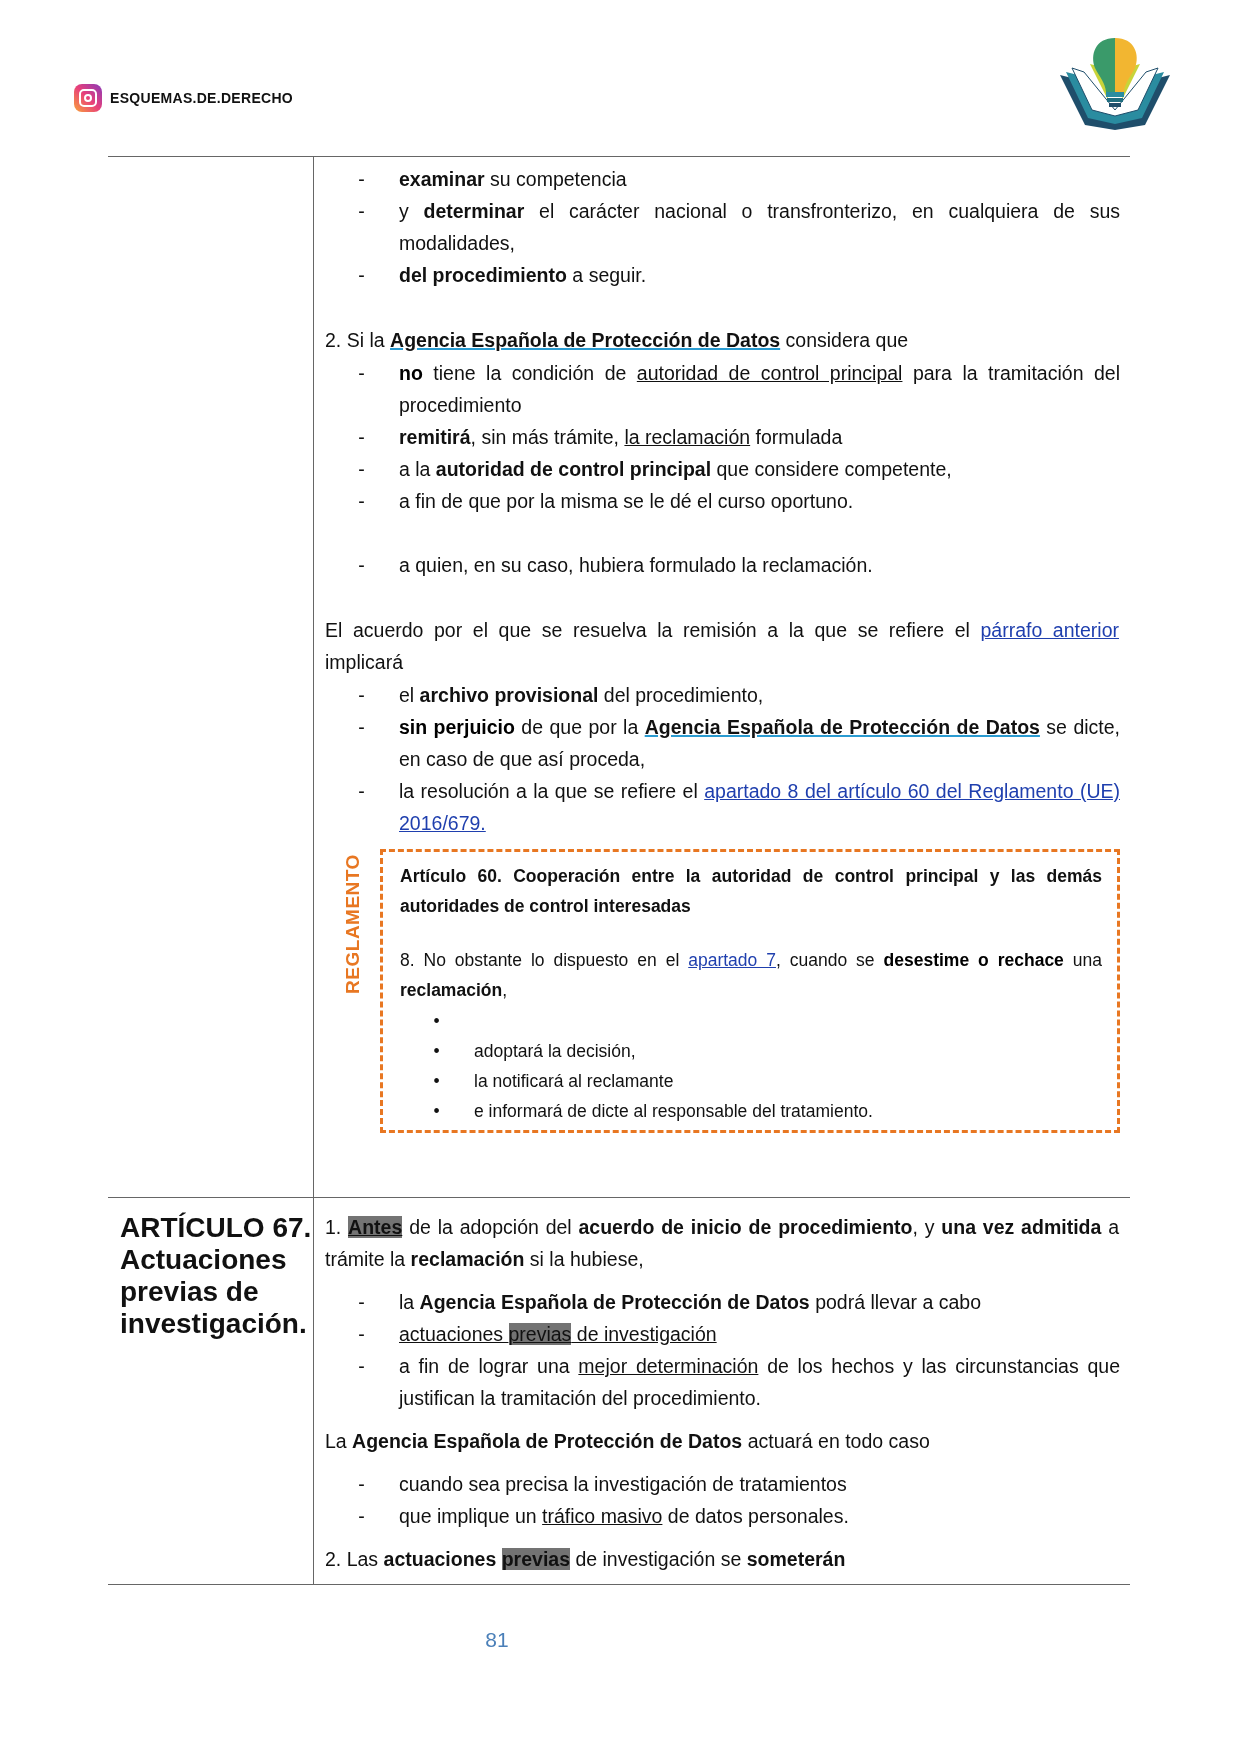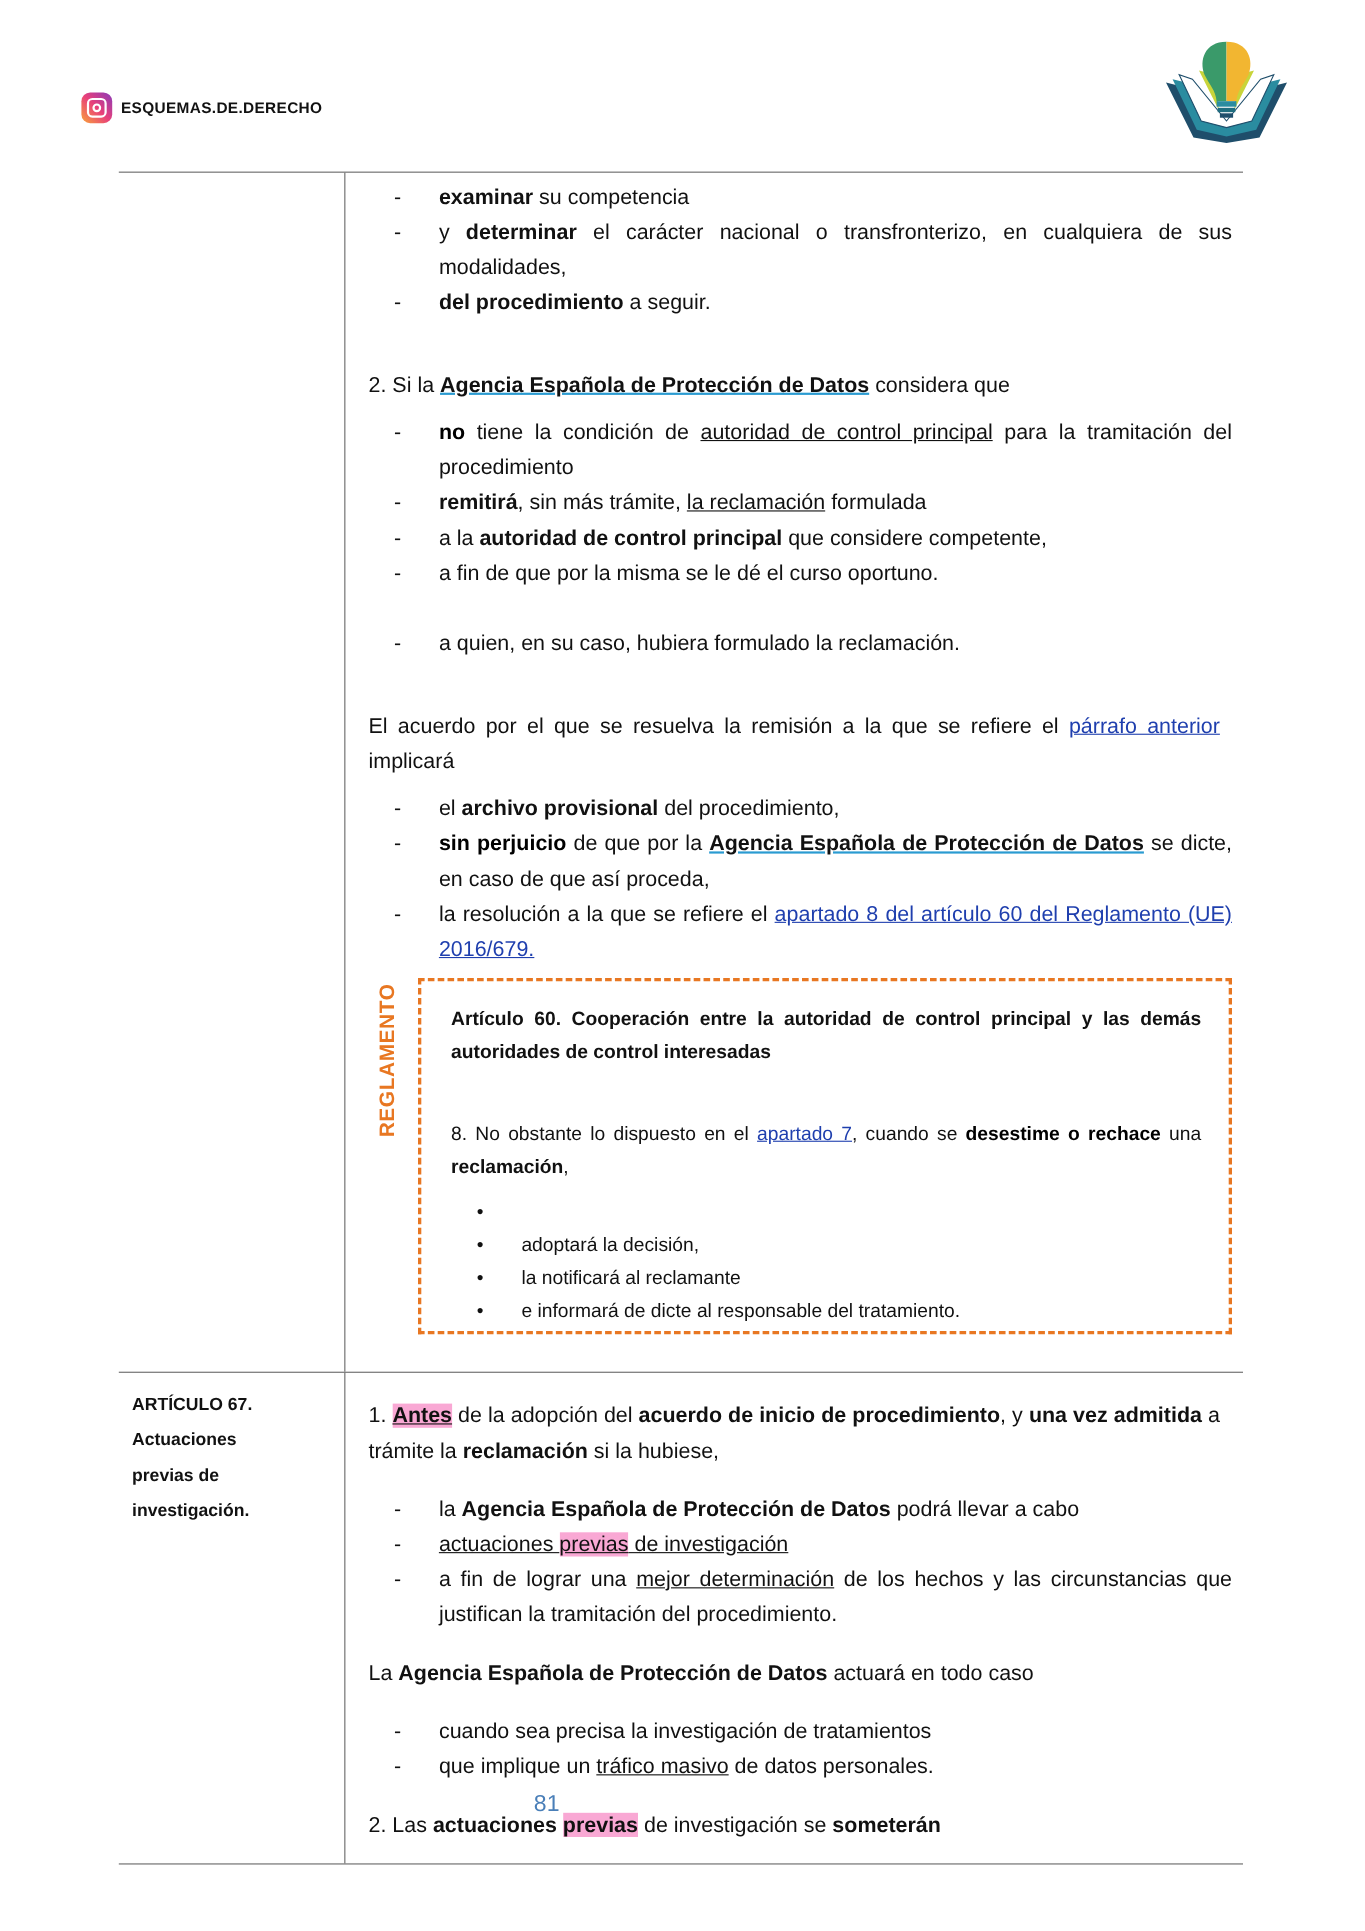--- a/index.html
+++ b/index.html
@@ -13,34 +13,34 @@
     border: 2px solid #fff; border-radius: 5px; }
   .ig-icon::after { content: ""; position: absolute; left: 10px; top: 10px; width: 4px; height: 4px;
     border: 2px solid #fff; border-radius: 50%; }
   .brand-text { font-weight: bold; font-size: 14px; letter-spacing: 0.3px; color: #111; }
   .logo { position: absolute; left: 1050px; top: 30px; width: 130px; height: 110px; }
 
   .doc-table { position: absolute; left: 108px; top: 156px; width: 1022px; }
   .row { display: flex; border-bottom: 1.5px solid #666; }
   .row.first { border-top: 1.5px solid #666; }
   .col-left { width: 206px; border-right: 1.5px solid #666; padding: 14px 0 0 12px; box-sizing: border-box;
-    font-weight: bold; font-size: 16px; line-height: 32px; }
+    font-weight: bold; font-size: 28px; line-height: 32px; }
   .col-right { flex: 1; padding: 6px 10px 8px 10px; font-size: 19.5px; line-height: 32px; }
-  .p { margin: 11px; }
+  .p { margin: 1px; }
   .gap { height: 32px; }
   .gap-s { height: 10px; }
   .li { display: flex; }
   .dash { width: 75px; text-align: center; flex: none; }
   .li-text { flex: 1; text-align: justify; }
   b { font-weight: bold; }
   .u { text-decoration: underline; }
   .aepd { font-weight: bold; text-decoration: underline; text-decoration-color: #2a9bd1; text-decoration-thickness: 2px; }
   .red { color: #000000; font-weight: bold; }
   .link { color: #1f3fae; text-decoration: underline; }
-  .hl { background: #f9a8d4; }
+  .hl { background: #737373; }
 
   .reg-wrap { position: relative; margin: 10px 0 26px 0; }
   .reg-label { position: absolute; left: 12px; top: 0; width: 34px; height: 150px;
     display: flex; align-items: center; justify-content: center; }
   .reg-label span { transform: rotate(-90deg); white-space: nowrap; color: #e87722; font-weight: bold;
     font-size: 19px; letter-spacing: 0.5px; }
   .reg-box { margin-left: 56px; border: 3px dashed #e87722; padding: 8px 14px 4px 16px;
     font-size: 17.5px; line-height: 30px; }
   .reg-box .bul { display: flex; }
   .reg-box .dot { width: 75px; text-align: center; flex: none; }

